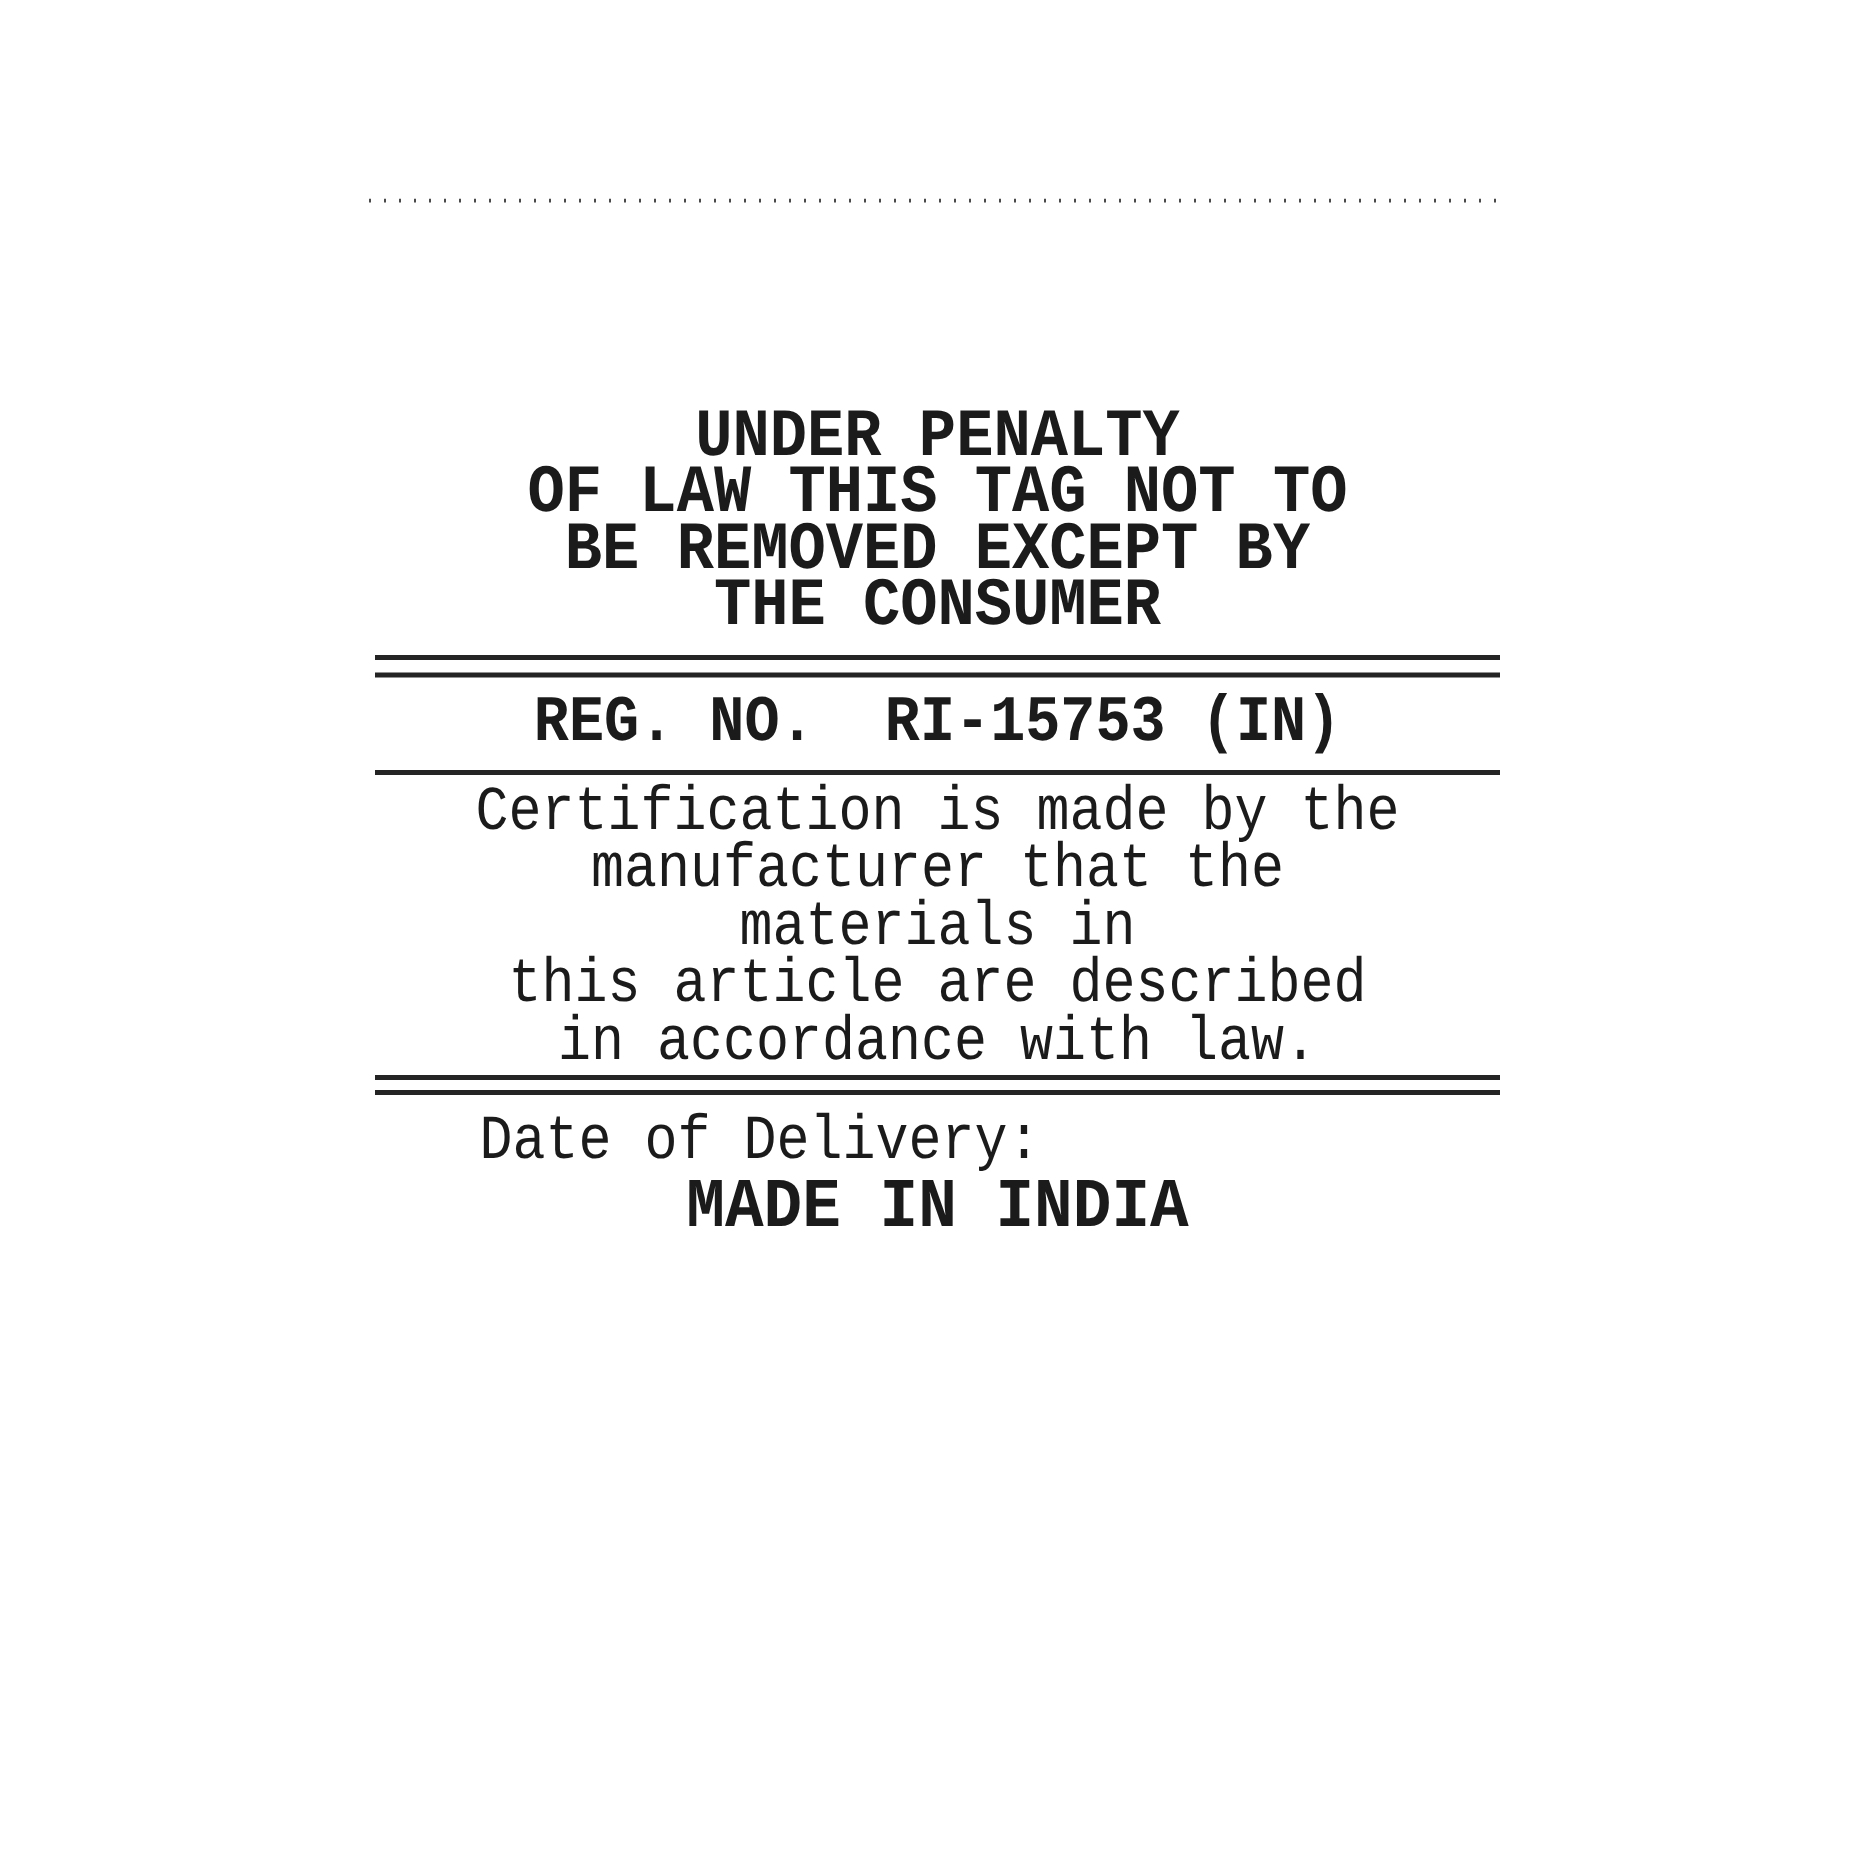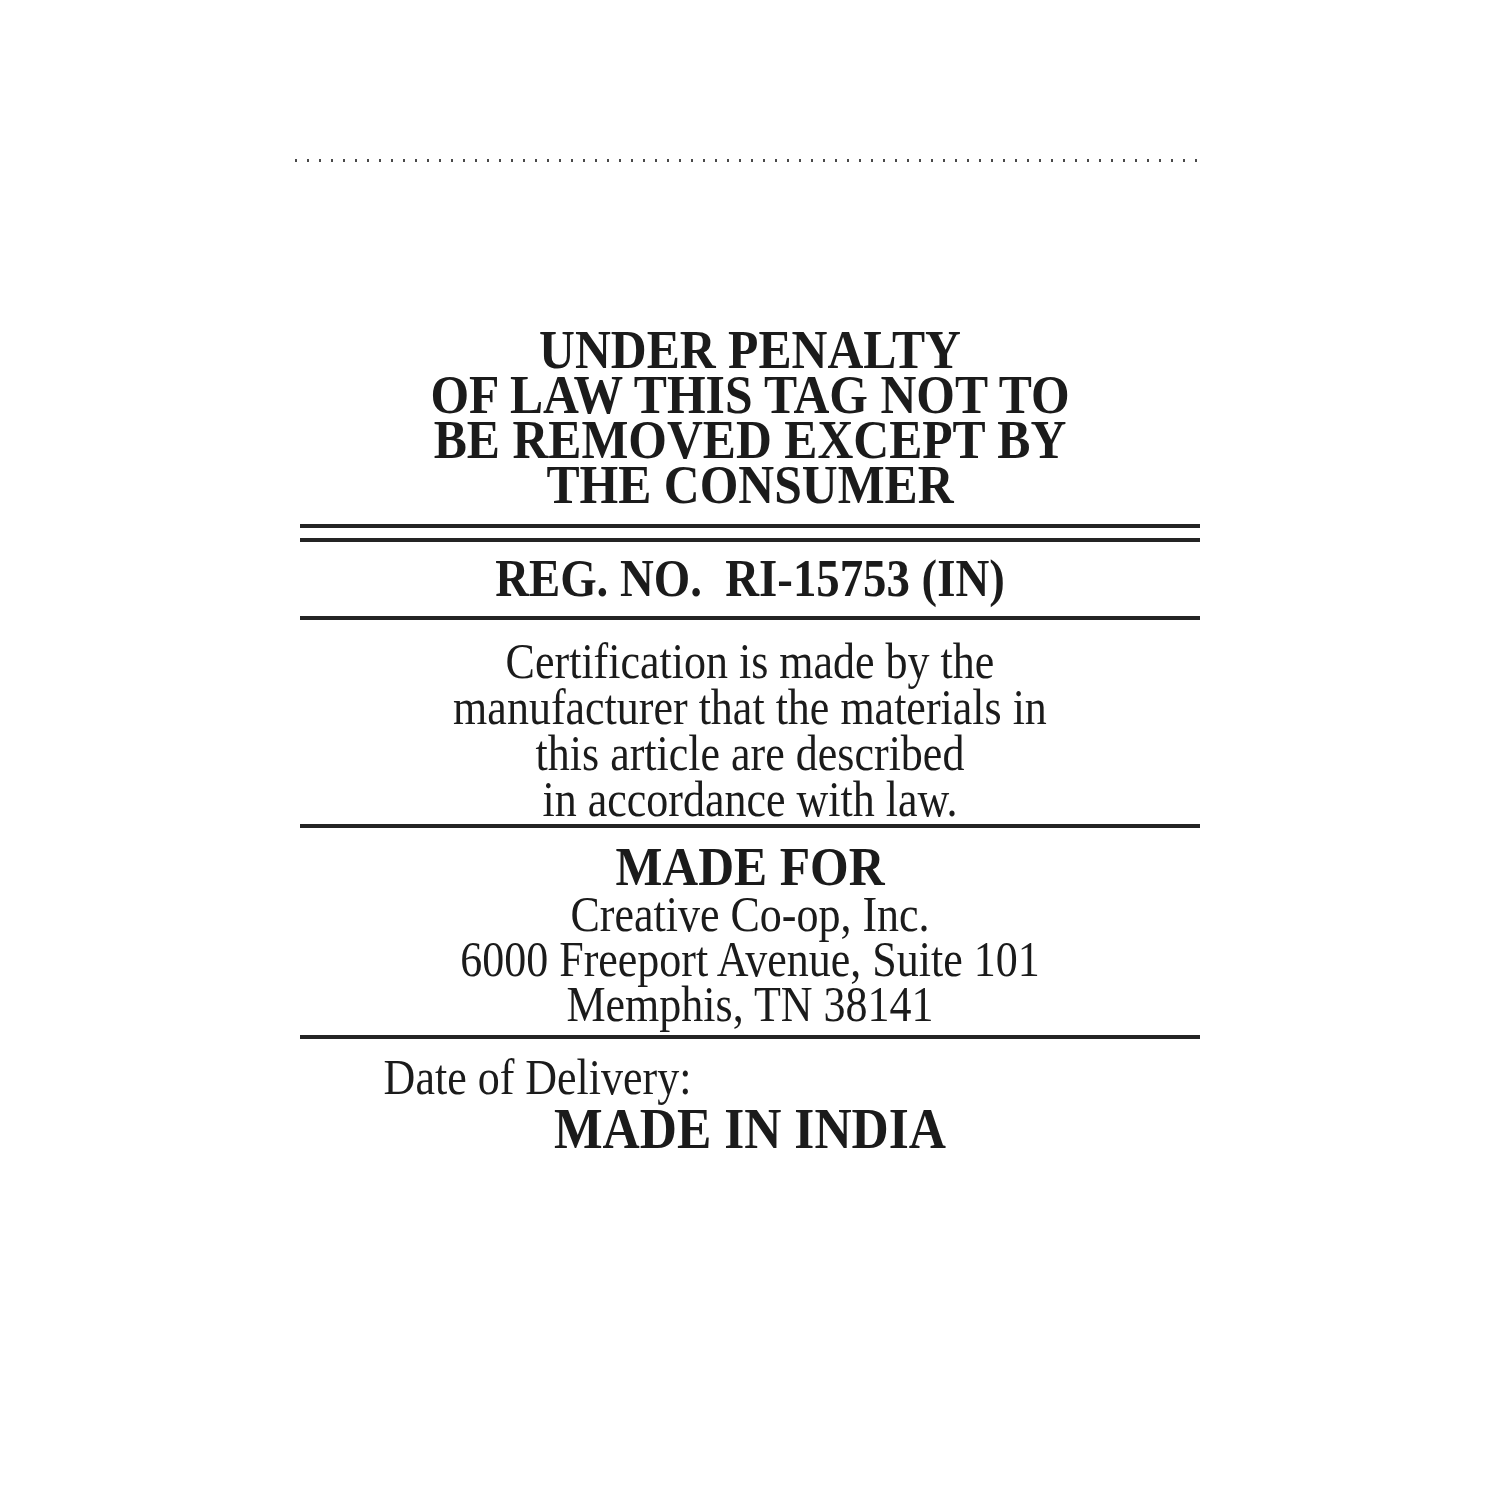--- a/index.html
+++ b/index.html
@@ -6,21 +6,21 @@
     margin: 0;
     padding: 0;
     background: #ffffff;
   }
   .sheet {
     position: relative;
     width: 1500px;
     height: 1500px;
     background: #ffffff;
     overflow: hidden;
-    font-family: Liberation Serif, serif;
+    font-family: Liberation Mono, monospace;
     color: #1b1b1b;
   }
   
   .perforation {
     position: absolute;
     left: 295px;
     top: 159px;
     width: 910px;
     height: 3px;
     background: repeating-linear-gradient(90deg, #4a4a4a 0 2px, transparent 2px 12px);
@@ -72,21 +72,21 @@
 
   .reg-line {
     margin-top: 12px;
     font-weight: 700;
     font-size: 52px;
     line-height: 50px;
     white-space: pre;
   }
   .rule-3 { margin-top: 12px; }
 
-  .cert { margin-top: 18px; }
+  .cert { margin-top: 8px; }
   .cert-line {
     font-size: 50px;
     line-height: 46px;
   }
   .rule-4 { margin-top: 2px; }
 
   .madefor-title {
     margin-top: 14px;
     font-weight: 700;
     font-size: 54px;
@@ -140,26 +140,20 @@
 
     <div class="cert">
       <div class="cert-line cx88">Certification is made by the</div>
       <div class="cert-line cx88">manufacturer that the materials in</div>
       <div class="cert-line cx88">this article are described</div>
       <div class="cert-line cx88">in accordance with law.</div>
     </div>
 
     <hr class="rule rule-4">
 
-    <div class="madefor-section">
-      <div class="madefor-title cx92">MADE FOR</div>
-      <div class="addr-line cx88">Creative Co-op, Inc.</div>
-      <div class="addr-line cx88">6000 Freeport Avenue, Suite 101</div>
-      <div class="addr-line cx88">Memphis, TN 38141</div>
-    </div>
 
     <hr class="rule rule-5">
 
     <div class="delivery-label">Date of Delivery:</div>
     <div class="origin-line cx92">MADE IN INDIA</div>
 
   </div>
 </div>
 
 </body></html>

